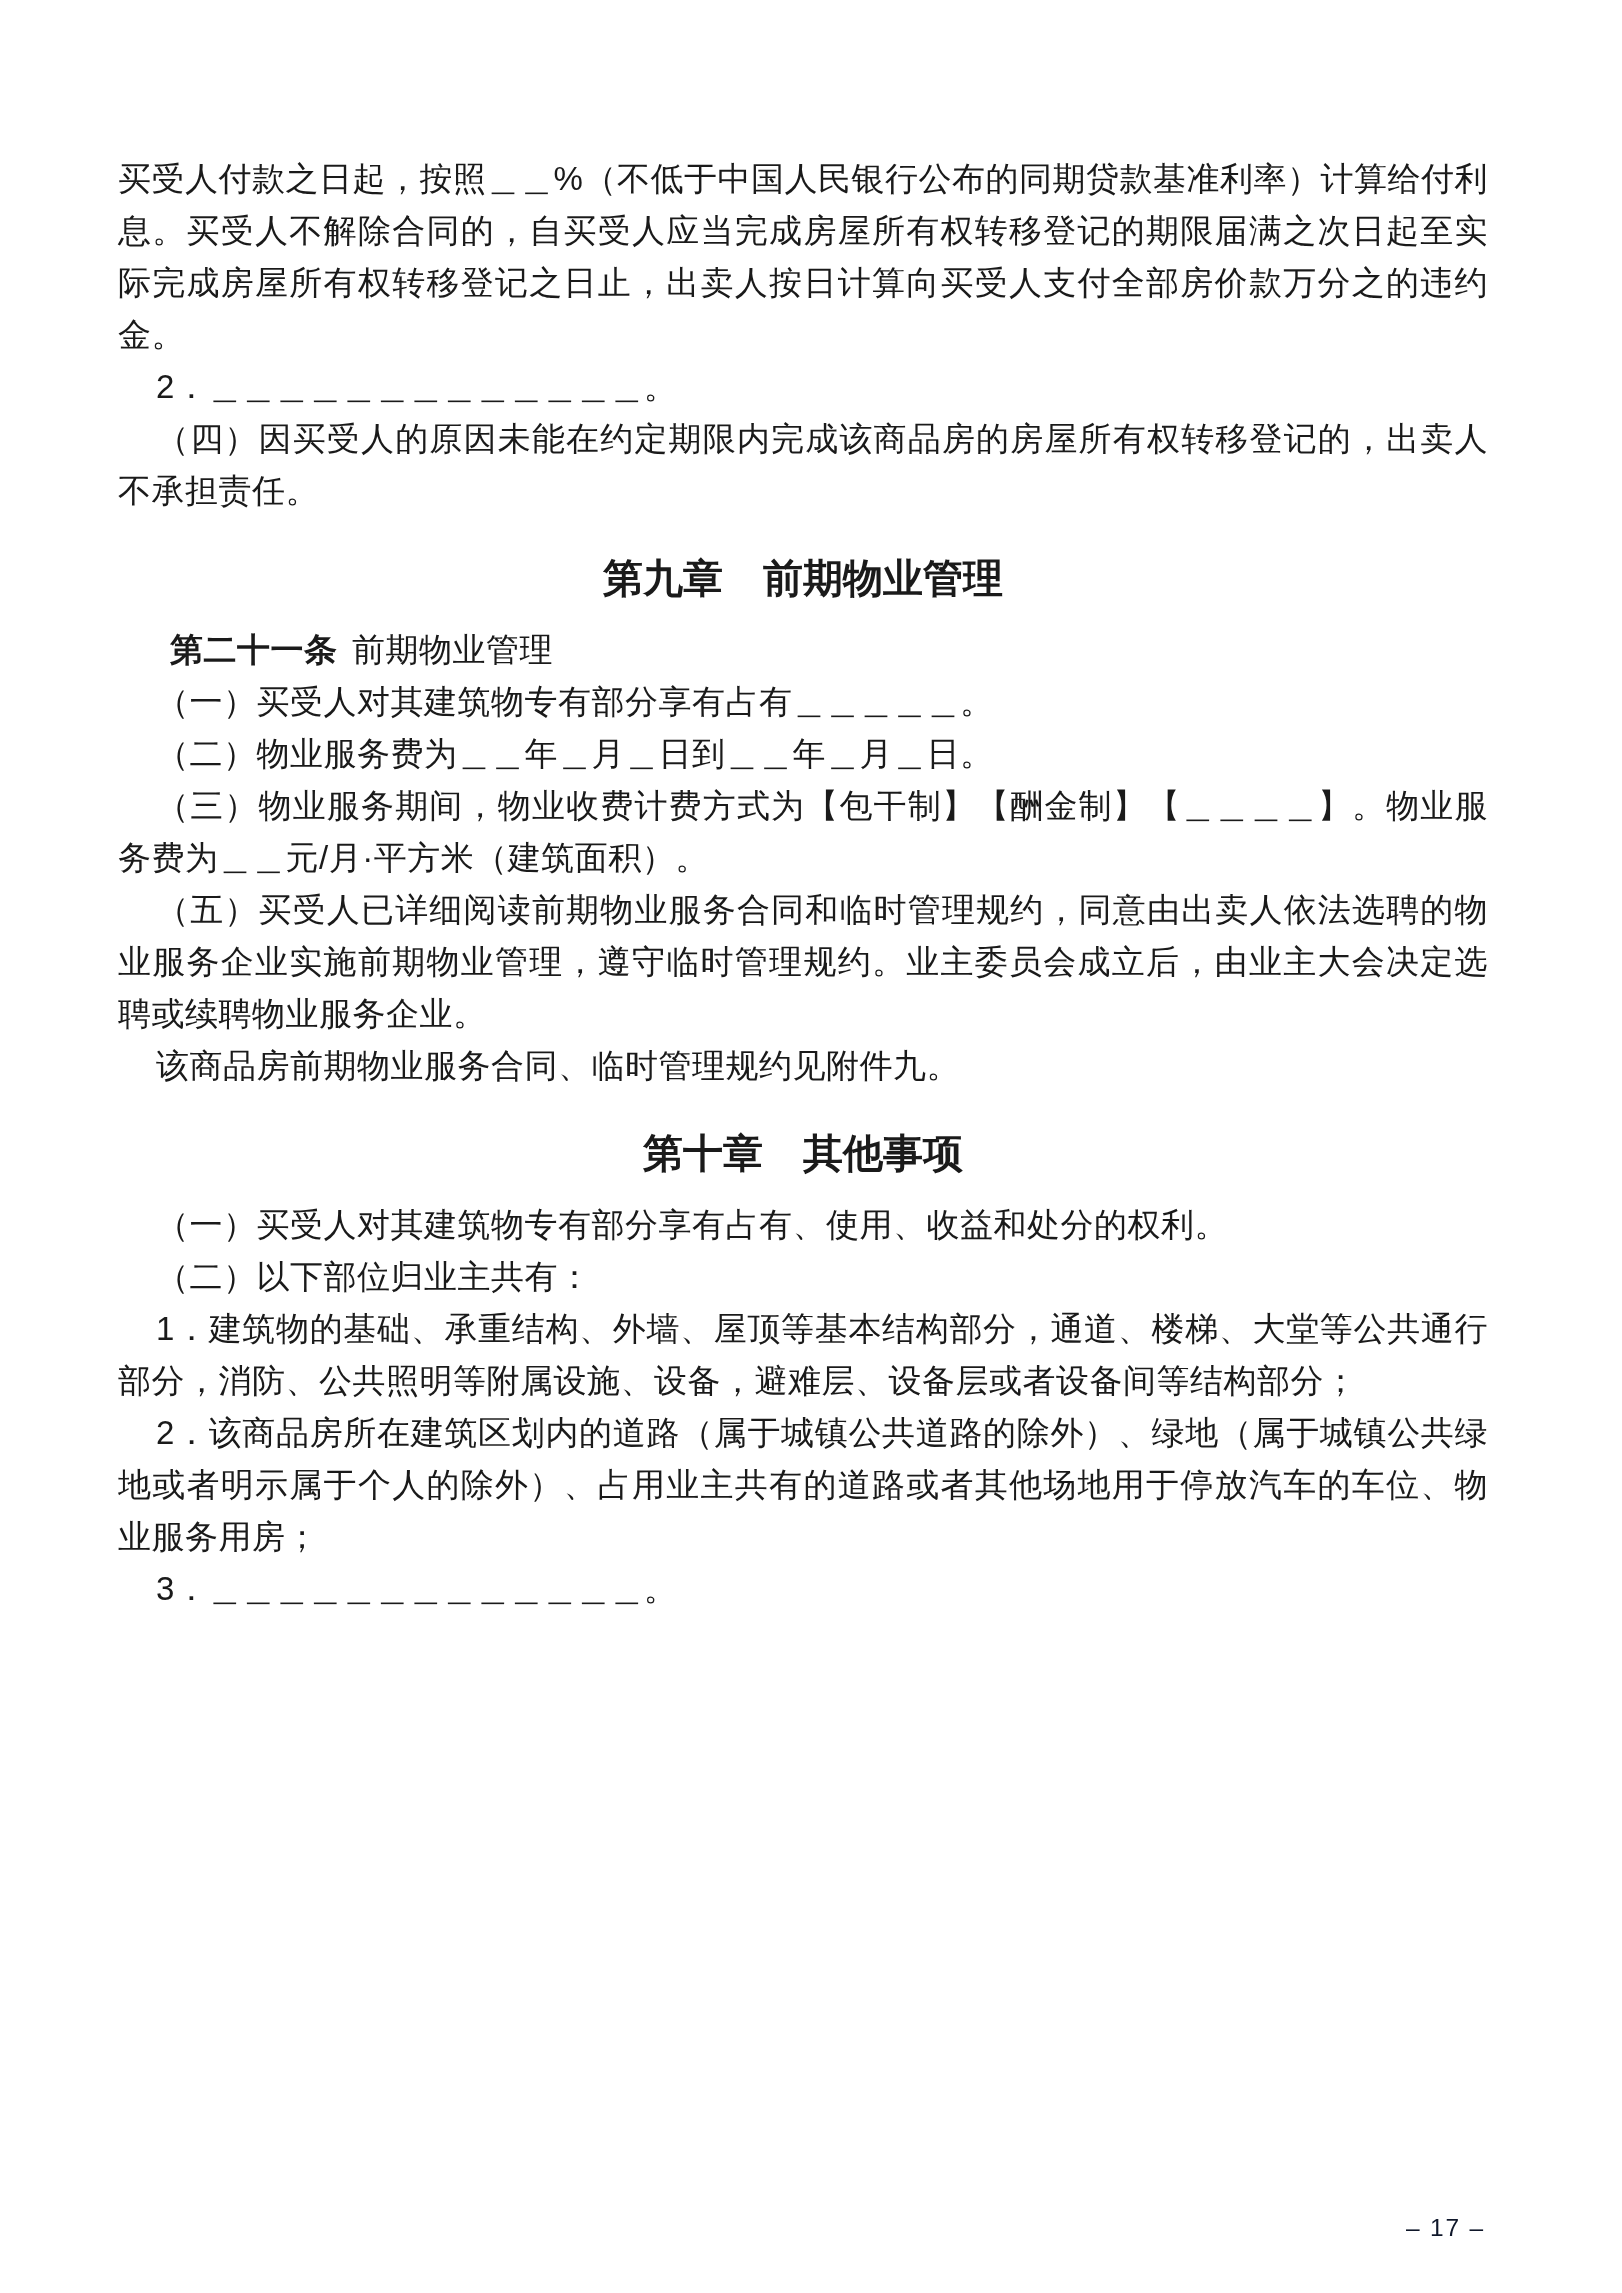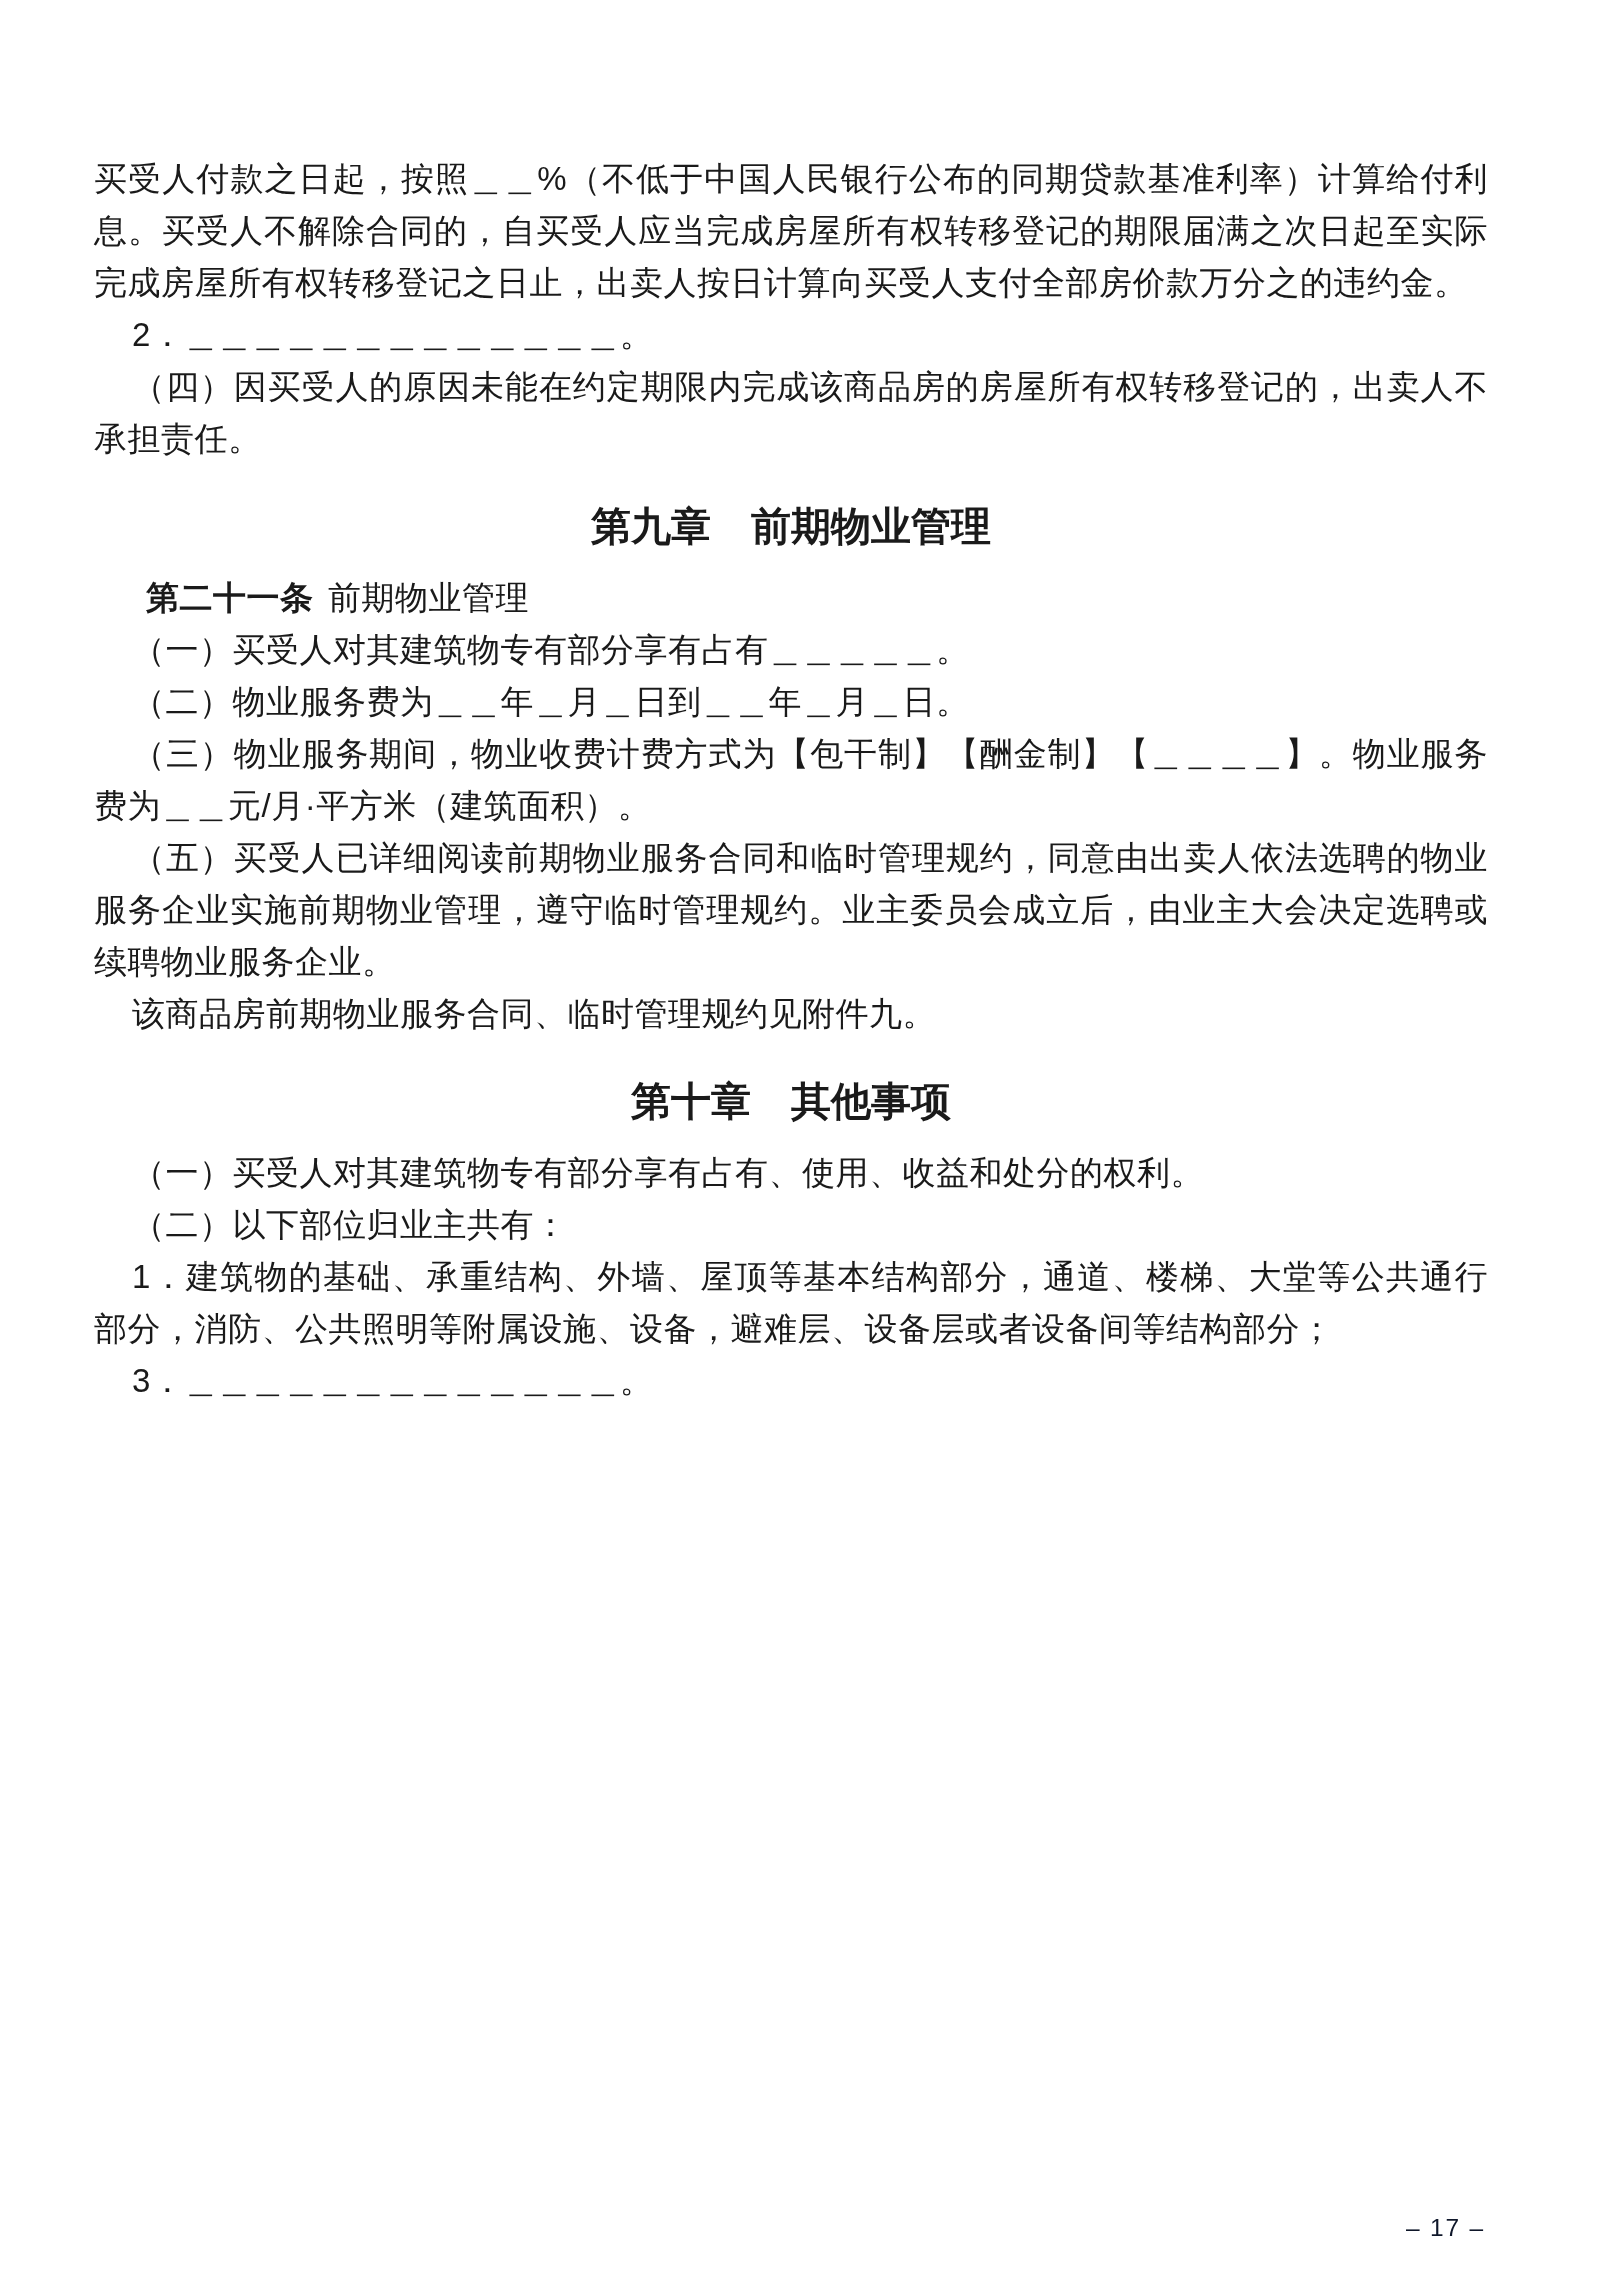--- a/index.html
+++ b/index.html
@@ -11,21 +11,21 @@
     width: 1623px;
     height: 2294px;
     position: relative;
     font-family: "Liberation Sans", "DejaVu Sans", sans-serif;
     color: #1a1a1a;
   }
   .page {
     box-sizing: border-box;
     width: 1623px;
     height: 2294px;
-    padding: 153px 135px 109px 94px;
+    padding: 153px 135px 109px 118px;
     background: #ffffff;
     position: relative;
   }
   .para {
     margin: 0;
     font-size: 33px;
     line-height: 52px;
     text-align: justify;
     text-indent: 38px;
     letter-spacing: 0.5px;
@@ -86,19 +86,20 @@
 
   <h2 class="chapter">第十章　其他事项</h2>
 
 
   <p class="para">（一）买受人对其建筑物专有部分享有占有、使用、收益和处分的权利。</p>
 
   <p class="para">（二）以下部位归业主共有：</p>
 
   <p class="para">1．建筑物的基础、承重结构、外墙、屋顶等基本结构部分，通道、楼梯、大堂等公共通行部分，消防、公共照明等附属设施、设备，避难层、设备层或者设备间等结构部分；</p>
 
+  <p class="para">2．该商品房所在建筑区划内的道路（属于城镇公共道路的除外）、绿地（属于城镇公共绿地或者明示属于个人的除外）、占用业主共有的道路或者其他场地用于停放汽车的车位、物业服务用房；</p>
 
   <p class="para">3．＿＿＿＿＿＿＿＿＿＿＿＿＿。</p>
 
   <div class="footer">– 17 –</div>
 
 </div>
 
 
 </body></html>

